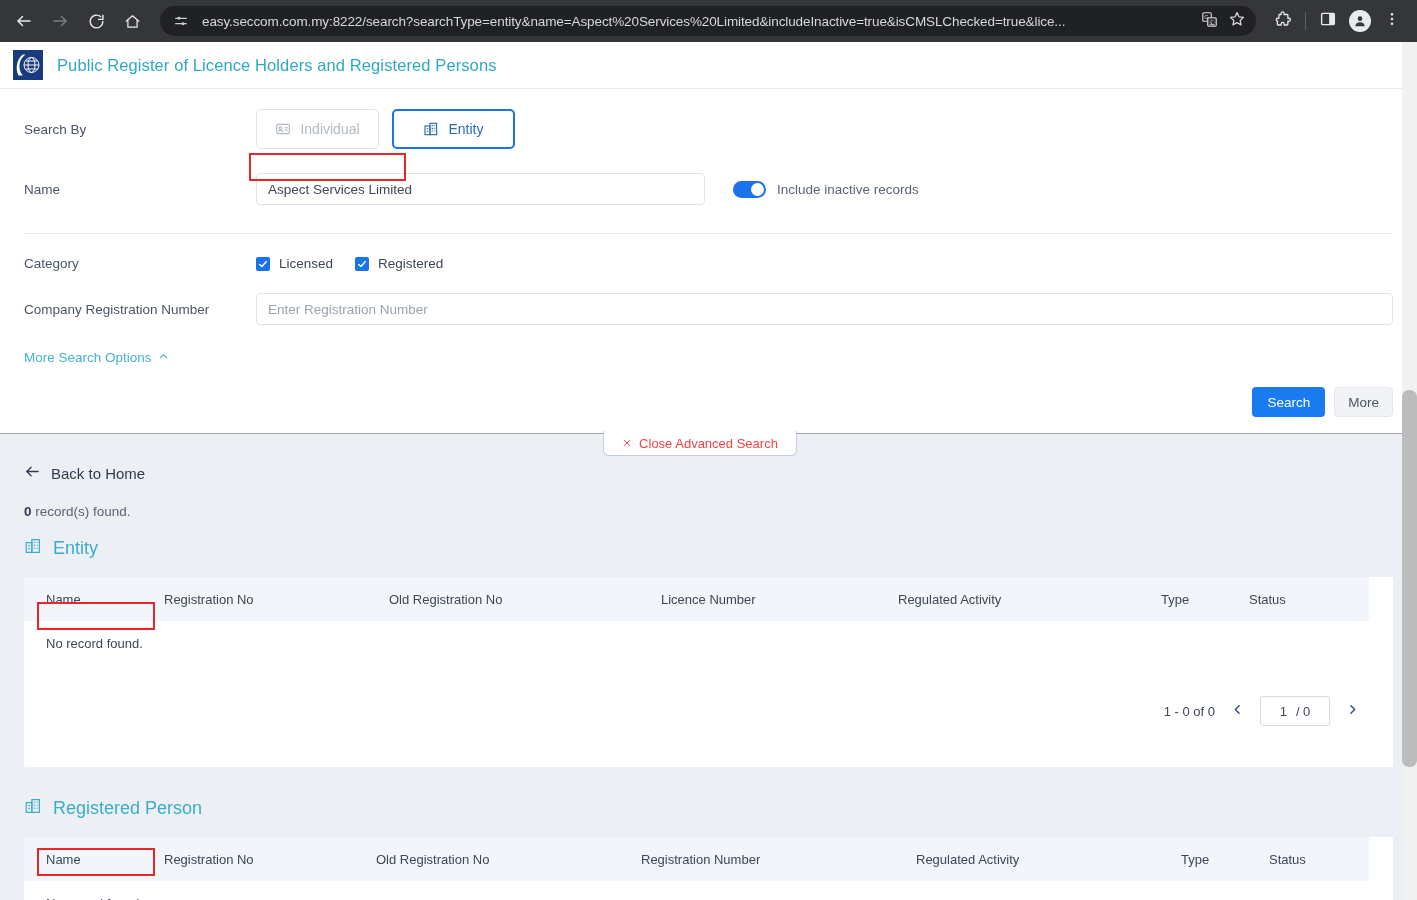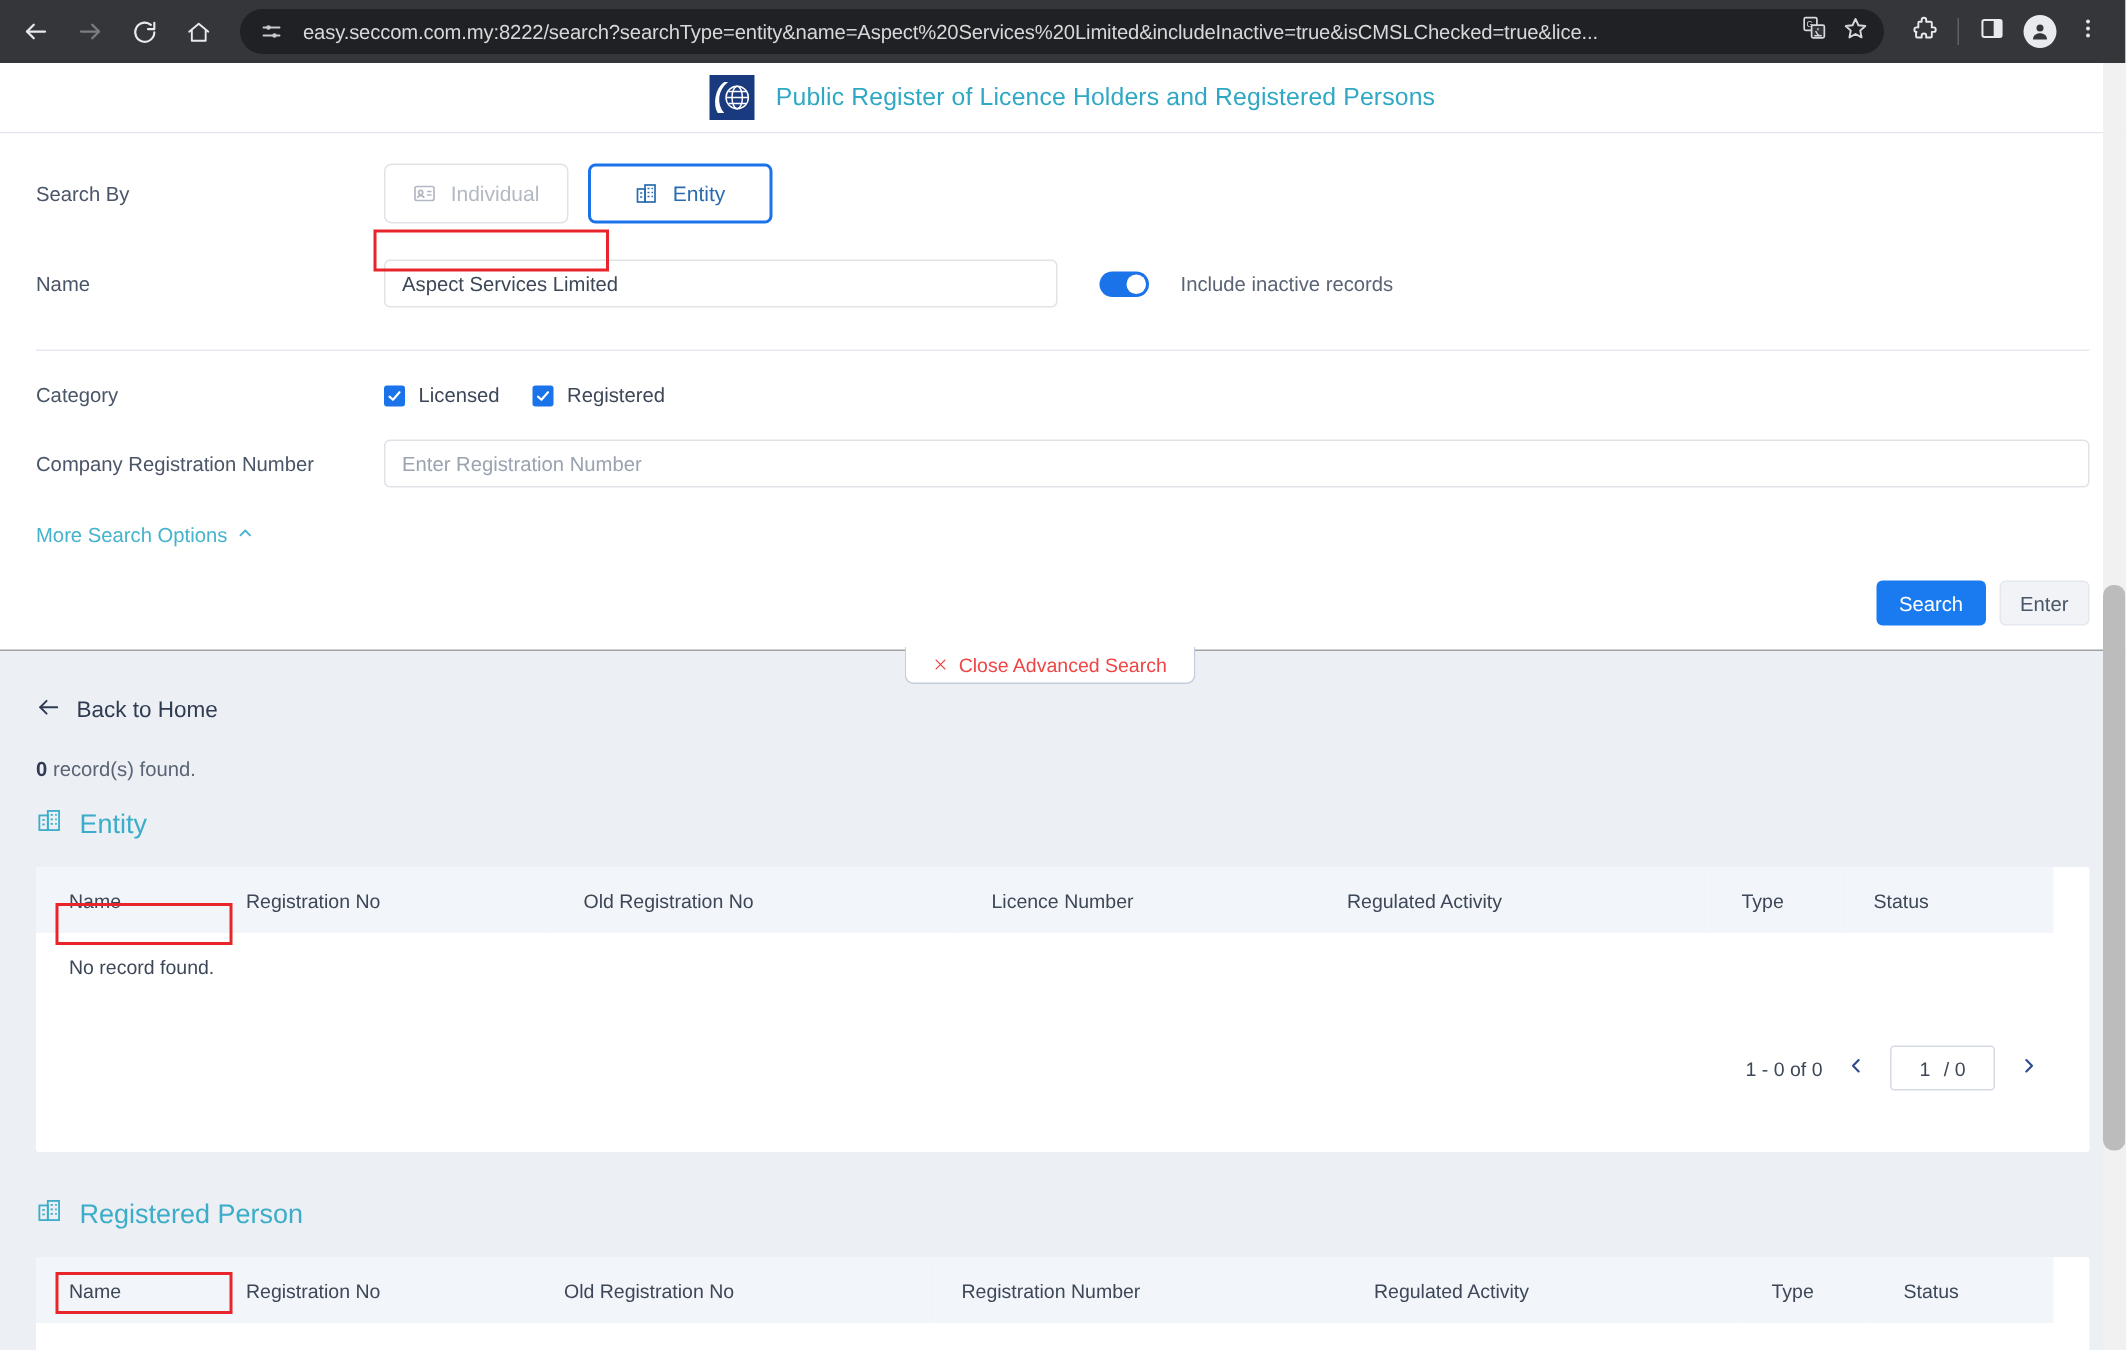--- a/index.html
+++ b/index.html
@@ -86,21 +86,20 @@
     position: relative;
     overflow: hidden;
   }
 
   .site-header {
     height: 47px;
     background: #ffffff;
     display: flex; align-items: center;
     padding-left: 13px;
     border-bottom: 1px solid #e3e7ee;
-    justify-content: center;
   }
   .logo-box {
     width: 30px; height: 30px;
     background: #1a3a80;
     display: flex; align-items: center; justify-content: center;
     flex: 0 0 auto;
   }
   .site-title {
     color: #2fa8c4;
     font-size: 16.5px;
@@ -158,21 +157,21 @@
   }
   .name-input { width: 449px; }
   .reg-input { width: 1148px; color: #9aa3b0; }
 
   .annot {
     position: absolute;
     border: 2.5px solid #e8252a;
     pointer-events: none;
   }
 
-  .toggle-wrap { display: flex; align-items: center; gap: 21px; margin-left: 28px; }
+  .toggle-wrap { display: flex; align-items: center; gap: 11px; margin-left: 28px; }
   .toggle {
     width: 33px; height: 17px; border-radius: 10px;
     background: #1a73e8; position: relative;
     flex: 0 0 auto;
   }
   .toggle .knob {
     position: absolute; right: 2px; top: 2px;
     width: 13px; height: 13px; border-radius: 50%;
     background: #fff;
   }
@@ -507,21 +506,21 @@
         <span>
           <svg width="11" height="11" viewBox="0 0 24 24" fill="none" stroke="currentColor" stroke-width="2.6" stroke-linecap="round" stroke-linejoin="round">
               <polyline points="5 15 12 8 19 15"></polyline>
             </svg>
         </span>
       </span>
     </div>
 
     <div class="action-row" style="padding-top:21px;">
       <button class="btn-primary">Search</button>
-      <button class="btn-secondary">Enter</button>
+      <button class="btn-secondary">More</button>
     </div>
   </div>
 
   <div class="close-adv">
     <span>
       <svg width="10" height="10" viewBox="0 0 24 24" fill="none" stroke="currentColor" stroke-width="2.2" stroke-linecap="round">
           <line x1="5" y1="5" x2="19" y2="19"></line>
           <line x1="19" y1="5" x2="5" y2="19"></line>
         </svg>
     </span>

